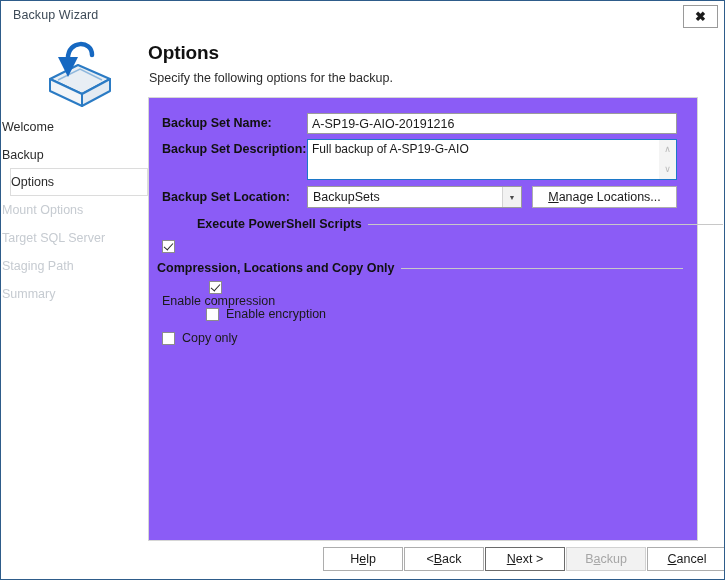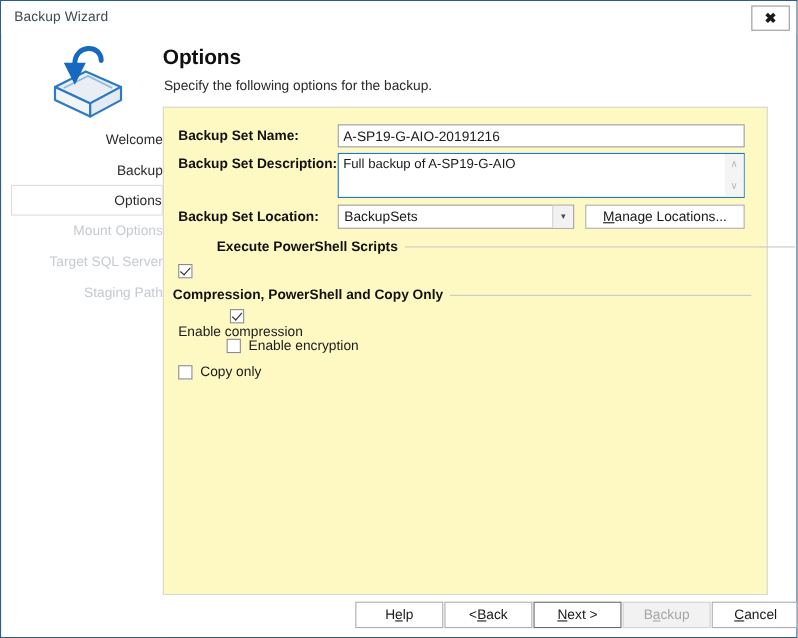--- a/index.html
+++ b/index.html
@@ -61,21 +61,21 @@
   }
   #wizard-icon {
     position: absolute;
     left: 30px; top: 0px;
     width: 92px; height: 82px;
   }
   .nav-item {
     position: absolute;
     left: 0;
     width: 146px; height: 28px;
-    display: flex; align-items: center; justify-content: flex-end;
+    display: flex; align-items: center; justify-content: flex-start;
     font-size: 12.5px;
     color: #2b2b2b;
     white-space: nowrap;
   }
   .nav-item.disabled { color: #c6cbd1; }
   .nav-item.selected {
     border: 1px solid #dcdcdc;
     border-left: 1px solid #dcdcdc;
     left: 8px;
     width: 138px;
@@ -102,21 +102,21 @@
     left: 1px; top: 40px;
     font-size: 12.5px;
     color: #2b2b2b;
   }
 
   #content-panel {
     position: absolute;
     left: 0px; top: 66px;
     width: 550px; height: 444px;
     border: 1px solid #d6d6d6;
-    background: #fef9c3;
+    background: #8b5cf6;
   }
 
   
   .field-label {
     position: absolute;
     font-size: 12.5px;
     font-weight: bold;
     color: #111111;
     white-space: nowrap;
   }
@@ -339,20 +339,23 @@
     </div>
     <div class="nav-item disabled" style="top:165px">
       <span>Mount Options</span>
     </div>
     <div class="nav-item disabled" style="top:193px">
       <span>Target SQL Server</span>
     </div>
     <div class="nav-item disabled" style="top:221px">
       <span>Staging Path</span>
     </div>
+    <div class="nav-item disabled" style="top:249px">
+      <span>Summary</span>
+    </div>
   </div>
 
   <div id="main">
     <div id="page-title">Options</div>
     <div id="page-subtitle">Specify the following options for the backup.</div>
 
     <div id="content-panel">
 
       <div class="field-label" style="left:13px; top:18px;">Backup Set Name:</div>
       <input class="text-input" id="backup-set-name-input" type="text" value="A-SP19-G-AIO-20191216" style="">
@@ -380,21 +383,21 @@
       <div class="group-header" style="top:118px;margin-left:40px;">
         <span class="gh-text">Execute PowerShell Scripts</span>
         <span class="gh-line"></span>
       </div>
 
       <div class="checkbox-row" style="top:139px;">
         <span class="cb-box checked"></span>
       </div>
 
       <div class="group-header" style="top:162px;">
-        <span class="gh-text">Compression, PowerShell and Copy Only</span>
+        <span class="gh-text">Compression, Locations and Copy Only</span>
         <span class="gh-line"></span>
       </div>
 
       <div class="checkbox-row" style="top:183px;flex-direction:column;">
         <span class="cb-box checked"></span>
         <span class="cb-label">Enable compression</span>
       </div>
       <div class="checkbox-row" style="top:207px;padding-left:44px;">
         <span class="cb-box"></span>
         <span class="cb-label">Enable encryption</span>

